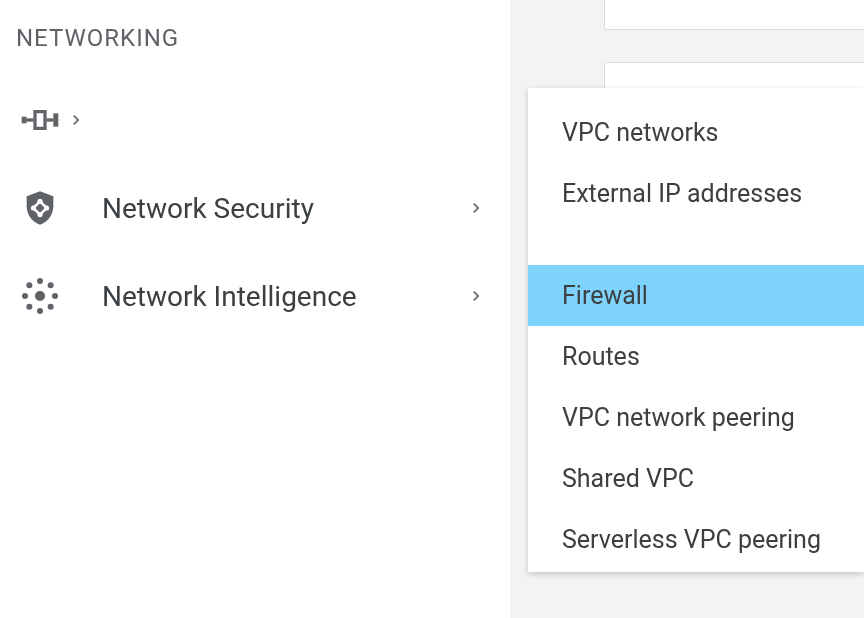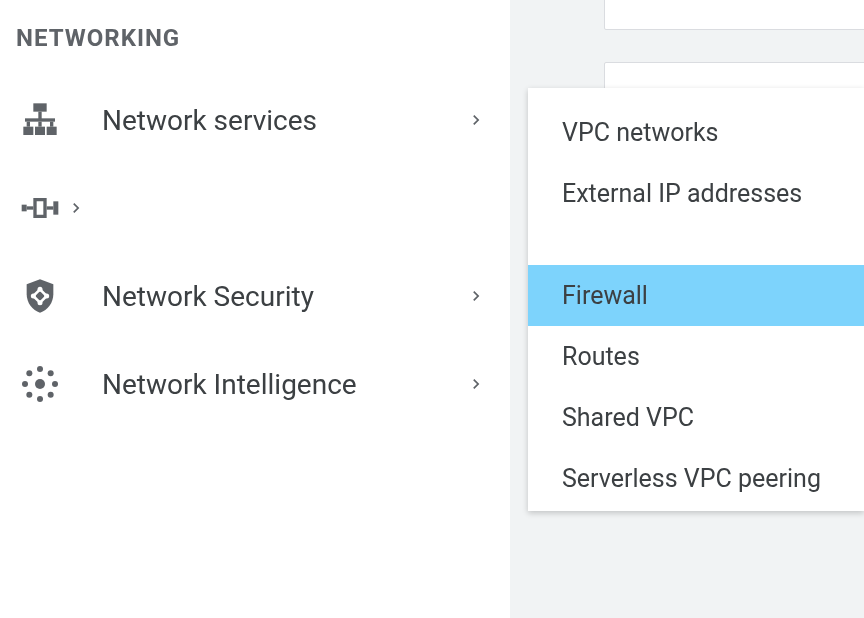--- a/index.html
+++ b/index.html
@@ -20,21 +20,21 @@
       width: 100%;
       height: 100%;
     }
     .sidebar {
       width: 510px;
       padding-top: 12px;
       background: #fff;
     }
     .section-header {
       font-size: 24px;
-      font-weight: 700;
+      font-weight: 400;
       color: #5f6368;
       letter-spacing: 1px;
       padding: 12px 16px 24px 16px;
     }
     .nav-item {
       display: flex;
       align-items: center;
       padding: 0 20px 0 18px;
       height: 88px;
       cursor: pointer;
@@ -121,41 +121,20 @@
     }
   </style>
 </head>
 <body>
 
 <div class="container">
   <div class="sidebar">
     <div class="section-header">NETWORKING</div>
 
 
-    <div class="nav-item">
-      <span class="nav-icon">
-        <svg viewBox="0 0 24 24">
-            <rect x="8" y="2" width="8" height="5"></rect>
-            <rect x="11" y="7" width="2" height="5"></rect>
-            <rect x="3" y="11" width="18" height="2"></rect>
-            <rect x="4" y="13" width="2" height="3"></rect>
-            <rect x="11" y="13" width="2" height="3"></rect>
-            <rect x="18" y="13" width="2" height="3"></rect>
-            <rect x="2" y="16" width="6" height="5"></rect>
-            <rect x="9" y="16" width="6" height="5"></rect>
-            <rect x="16" y="16" width="6" height="5"></rect>
-          </svg>
-      </span>
-      <span class="nav-label">Network services</span>
-      <span class="chevron">
-        <svg viewBox="0 0 24 24">
-            <path d="M8.59 16.59L13.17 12 8.59 7.41 10 6l6 6-6 6-1.41-1.41z"></path>
-          </svg>
-      </span>
-    </div>
 
     <div class="nav-item">
       <span class="nav-icon">
         <svg viewBox="0 0 24 24">
             <rect x="1" y="10" width="3" height="4"></rect>
             <rect x="4" y="11" width="4" height="2"></rect>
             <path d="M8 6 L16 6 L16 18 L8 18 Z M10 8 L10 16 L14 16 L14 8 Z"></path>
             <rect x="16" y="11" width="4" height="2"></rect>
             <rect x="20" y="8" width="3" height="8"></rect>
           </svg>
@@ -212,17 +191,18 @@
 
   <div class="right-panel">
     <div class="bg-card bg-card-1"></div>
     <div class="bg-card bg-card-2"></div>
 
     <div class="flyout">
       <div class="flyout-item">VPC networks</div>
       <div class="flyout-item">External IP addresses</div>
       <div class="flyout-item highlighted">Firewall</div>
       <div class="flyout-item">Routes</div>
+      <div class="flyout-item">VPC network peering</div>
       <div class="flyout-item">Shared VPC</div>
       <div class="flyout-item">Serverless VPC peering</div>
     </div>
   </div>
 </div>
 
 </body></html>

